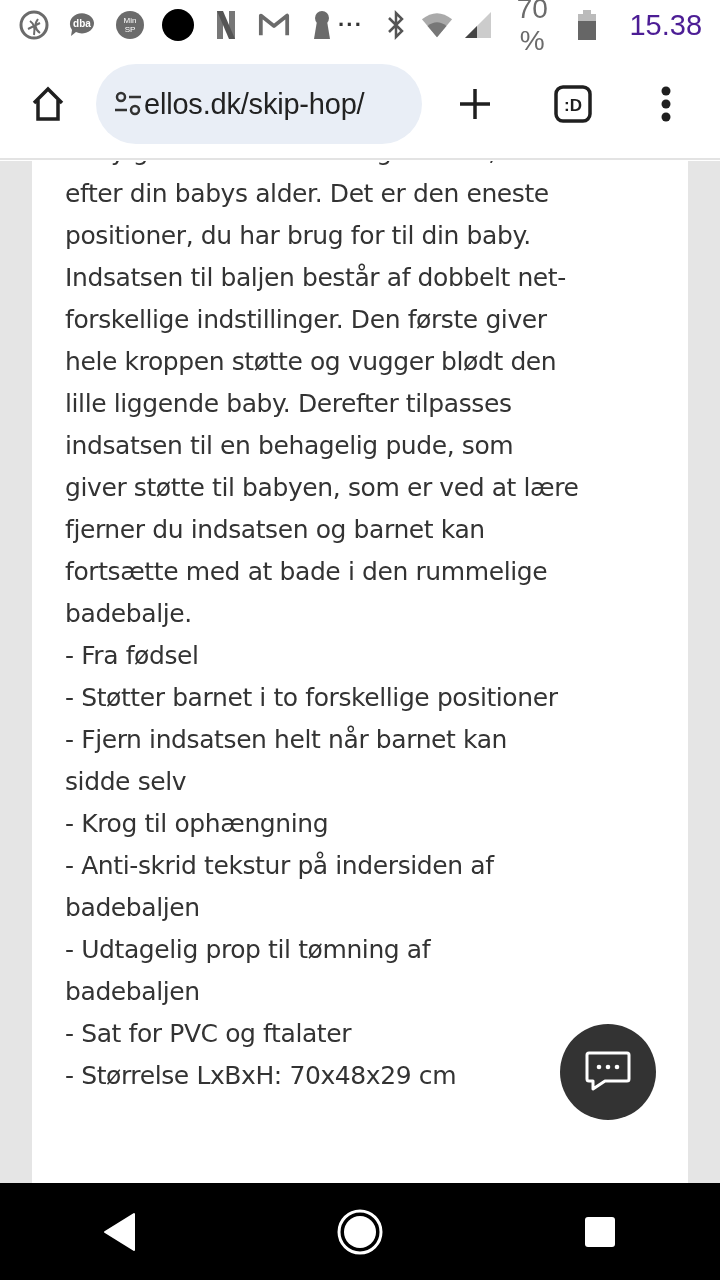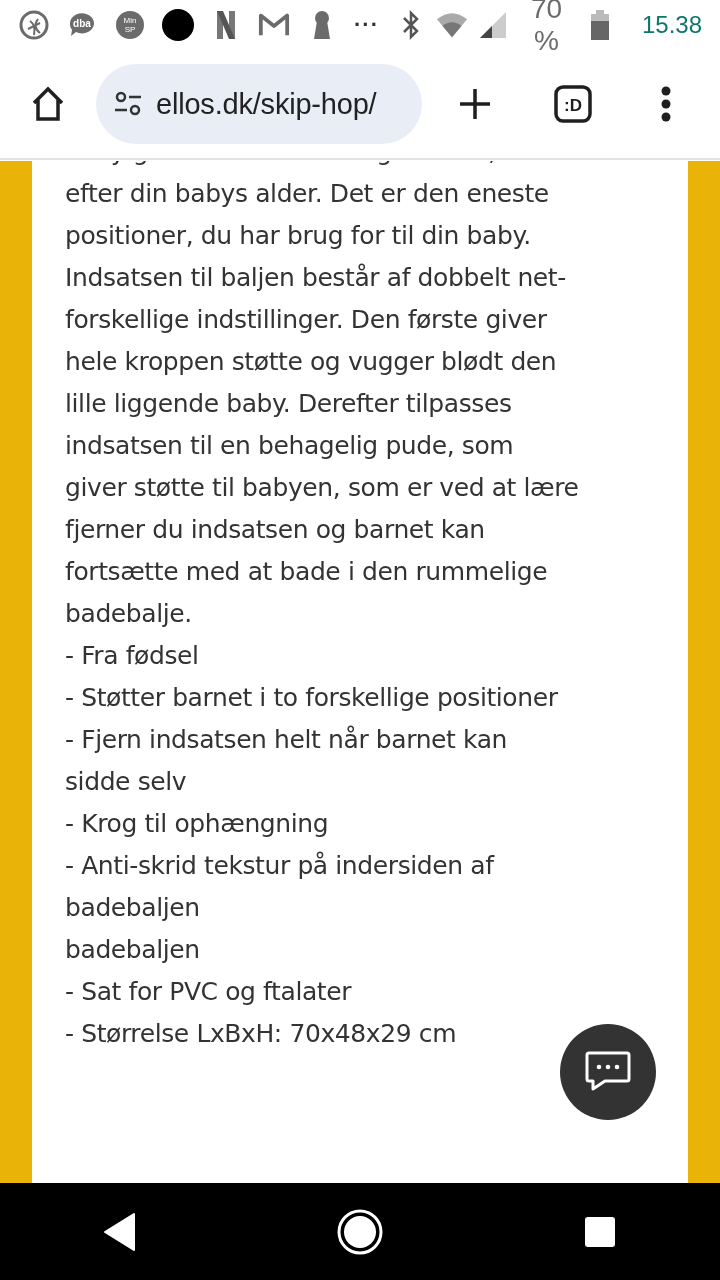--- a/index.html
+++ b/index.html
@@ -2,50 +2,50 @@
 <html><head>
   <meta charset="utf-8">
   <style>
     * { box-sizing: border-box; margin: 0; padding: 0; }
     html, body { width: 720px; height: 1280px; overflow: hidden; background: #ffffff; }
     body { position: relative; font-family: "Liberation Sans", sans-serif; color: #333; }
 
     
     .status-bar {
       position: absolute; top: 0; left: 0; width: 720px; height: 50px;
-      background: #ffffff; display: flex; align-items: center; padding: 0 18px; gap: 16px;
+      background: #ffffff; display: flex; align-items: center; padding: 0 18px;
     }
     .status-left { display: flex; align-items: center; gap: 16px; }
     .status-right { margin-left: auto; display: flex; align-items: center; gap: 10px; color: #6b6b6b; }
     .sb-icon { width: 32px; height: 32px; display: flex; align-items: center; justify-content: center; }
     .sb-dots { font-size: 22px; color: #333; letter-spacing: 1px; margin-right: 8px; font-weight: bold; }
     .sb-text { font-size: 28px; color: #6b6b6b; font-family: "Liberation Sans", sans-serif; text-align: center; }
-    .sb-time { font-size: 24px; color: #0f766e; margin-left: 18px; }
+    .sb-time { font-size: 29px; color: #4c1d95; margin-left: 18px; }
 
     
     .toolbar {
       position: absolute; top: 50px; left: 0; width: 720px; height: 110px;
       background: #ffffff; display: flex; align-items: center;
       border-bottom: 2px solid #e3e3e3;
     }
     .tb-btn { display: flex; align-items: center; justify-content: center; cursor: pointer; }
     .home-btn { width: 96px; height: 96px; }
     .url-box {
       width: 326px; height: 80px; background: #e9eef6; border-radius: 40px;
       display: flex; align-items: center; padding-left: 16px; overflow: hidden;
     }
-    .url-text { font-size: 29px; color: #222; white-space: nowrap; margin-left: 12px; letter-spacing: -0.2px; }
+    .url-text { font-size: 29px; color: #222; white-space: nowrap; letter-spacing: -0.2px; }
     .new-tab-btn { width: 106px; height: 96px; }
     .tabs-btn { width: 90px; height: 96px; }
     .menu-btn { width: 96px; height: 96px; }
 
     
     .page {
       position: absolute; top: 161px; left: 0; width: 720px; height: 1022px;
-      background: #eab308; overflow: hidden;
+      background: #e5e5e5; overflow: hidden;
     }
     .card {
       position: absolute; top: 0; left: 32px; width: 656px; height: 1022px; background: #ffffff;
     }
     .desc {
       position: absolute; top: -30px; left: 65px; width: 560px;
       font-family: "DejaVu Sans", sans-serif; font-size: 25px; line-height: 42px;
       color: #333; font-weight: normal; letter-spacing: -0.4px;
     }
     .desc .line { display: block; white-space: nowrap; height: 42px; }
@@ -194,20 +194,21 @@
     <span class="line">fjerner du indsatsen og barnet kan</span>
     <span class="line">fortsætte med at bade i den rummelige</span>
     <span class="line">badebalje.</span>
     <span class="line">- Fra fødsel</span>
     <span class="line">- Støtter barnet i to forskellige positioner</span>
     <span class="line">- Fjern indsatsen helt når barnet kan</span>
     <span class="line">sidde selv</span>
     <span class="line">- Krog til ophængning</span>
     <span class="line">- Anti-skrid tekstur på indersiden af</span>
     <span class="line">badebaljen</span>
+    <span class="line">- Udtagelig prop til tømning af</span>
     <span class="line">badebaljen</span>
     <span class="line">- Sat for PVC og ftalater</span>
     <span class="line">- Størrelse LxBxH: 70x48x29 cm</span>
   </div>
 </div>
 
 <div class="chat-fab">
   <svg width="50" height="50" viewBox="0 0 50 50">
       <path d="M6 6 H44 a2 2 0 0 1 2 2 V32 a2 2 0 0 1 -2 2 H22 L10 42 V34 H6 a2 2 0 0 1 -2 -2 V8 a2 2 0 0 1 2 -2 Z" fill="none" stroke="#fff" stroke-width="3" stroke-linejoin="round"></path>
       <circle cx="16" cy="20" r="2.3" fill="#fff"></circle>

